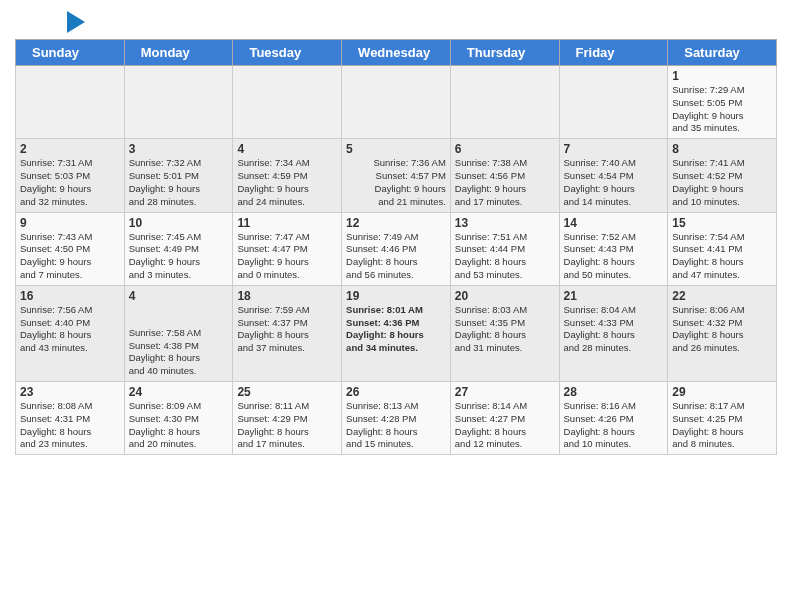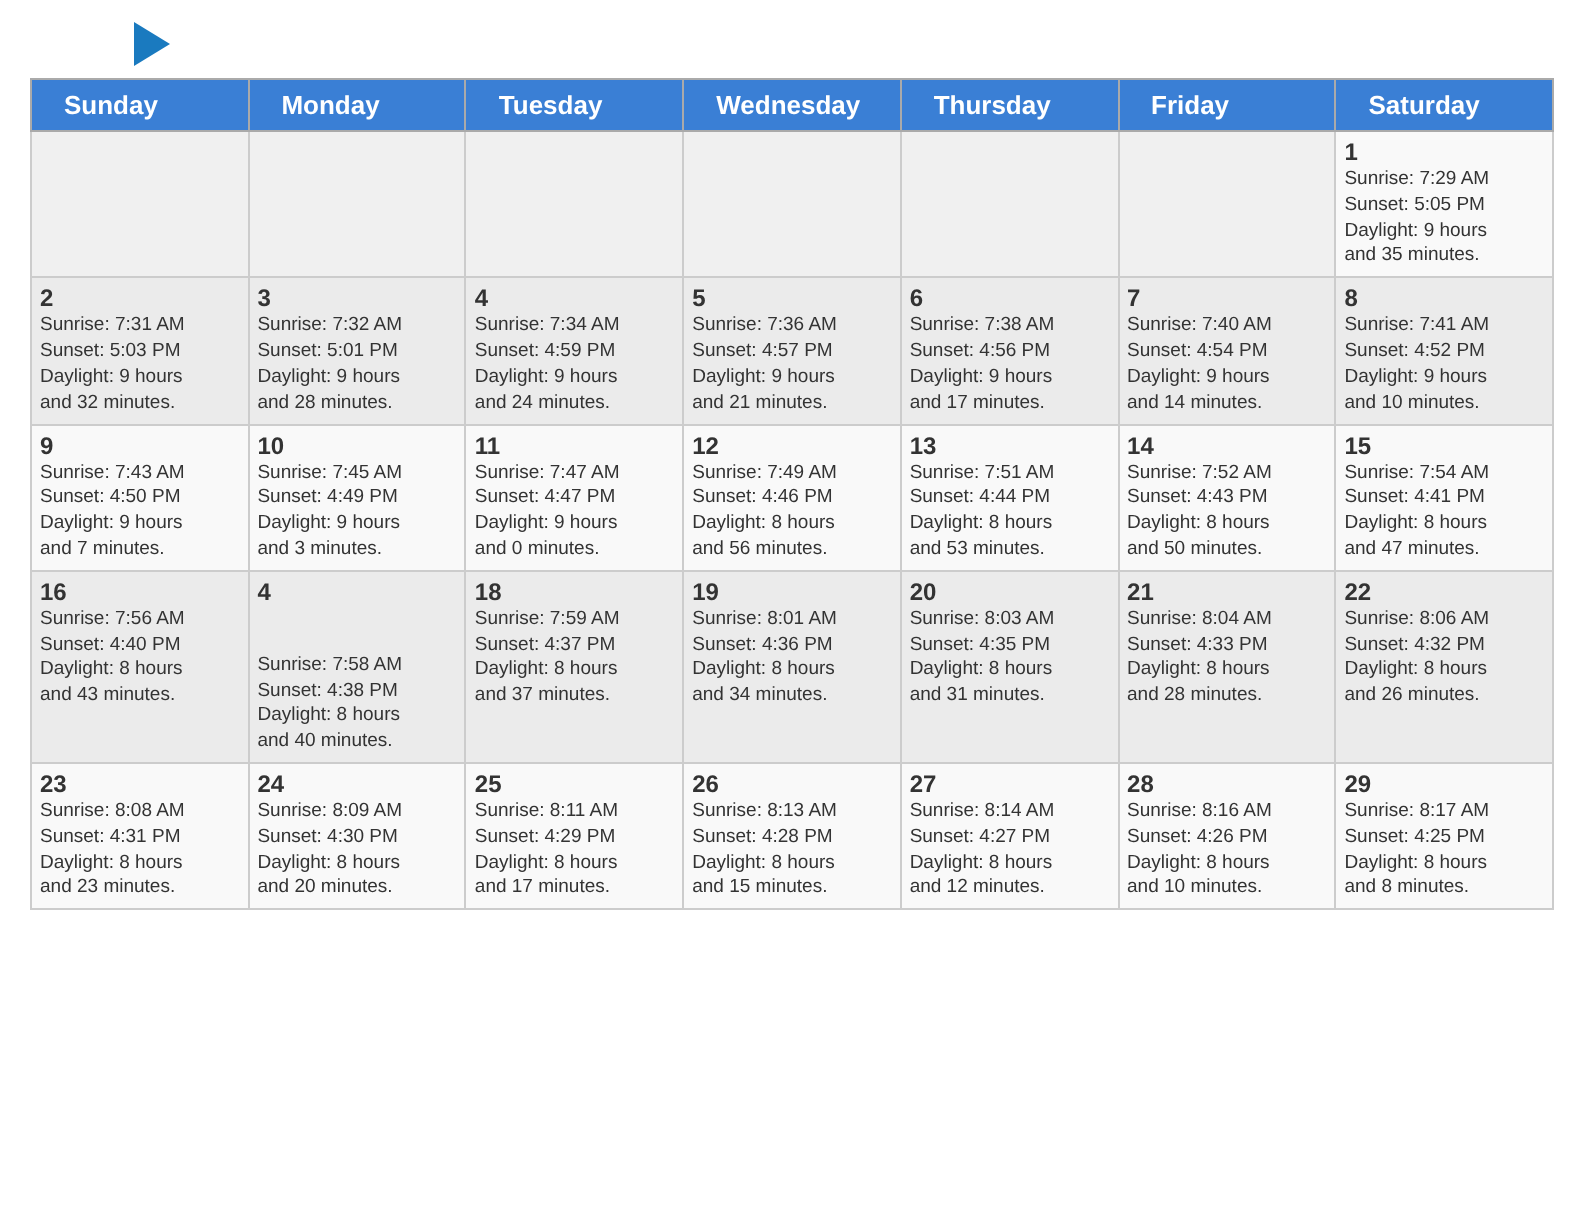--- a/index.html
+++ b/index.html
@@ -163,21 +163,21 @@
         </td>
         <td>
           <span class="day-number">4</span>
           <div class="day-info" style="white-space: pre-line;">Sunrise: 7:34 AM
 Sunset: 4:59 PM
 Daylight: 9 hours
 and 24 minutes.</div>
         </td>
         <td>
           <span class="day-number">5</span>
-          <div class="day-info" style="white-space: pre-line;">Sunrise: 7:36 AM
+          <div class="day-info" style="white-space: pre-line; text-align: right;">Sunrise: 7:36 AM
 Sunset: 4:57 PM
 Daylight: 9 hours
 and 21 minutes.</div>
         </td>
         <td>
           <span class="day-number">6</span>
           <div class="day-info" style="white-space: pre-line;">Sunrise: 7:38 AM
 Sunset: 4:56 PM
 Daylight: 9 hours
 and 17 minutes.</div>
@@ -265,21 +265,21 @@
         </td>
         <td>
           <span class="day-number">18</span>
           <div class="day-info" style="white-space: pre-line;">Sunrise: 7:59 AM
 Sunset: 4:37 PM
 Daylight: 8 hours
 and 37 minutes.</div>
         </td>
         <td>
           <span class="day-number">19</span>
-          <div class="day-info" style="white-space: pre-line;">Sunrise: 8:01 AM
+          <div class="day-info" style="white-space: pre-line; font-weight: bold;">Sunrise: 8:01 AM
 Sunset: 4:36 PM
 Daylight: 8 hours
 and 34 minutes.</div>
         </td>
         <td>
           <span class="day-number">20</span>
           <div class="day-info" style="white-space: pre-line;">Sunrise: 8:03 AM
 Sunset: 4:35 PM
 Daylight: 8 hours
 and 31 minutes.</div>

